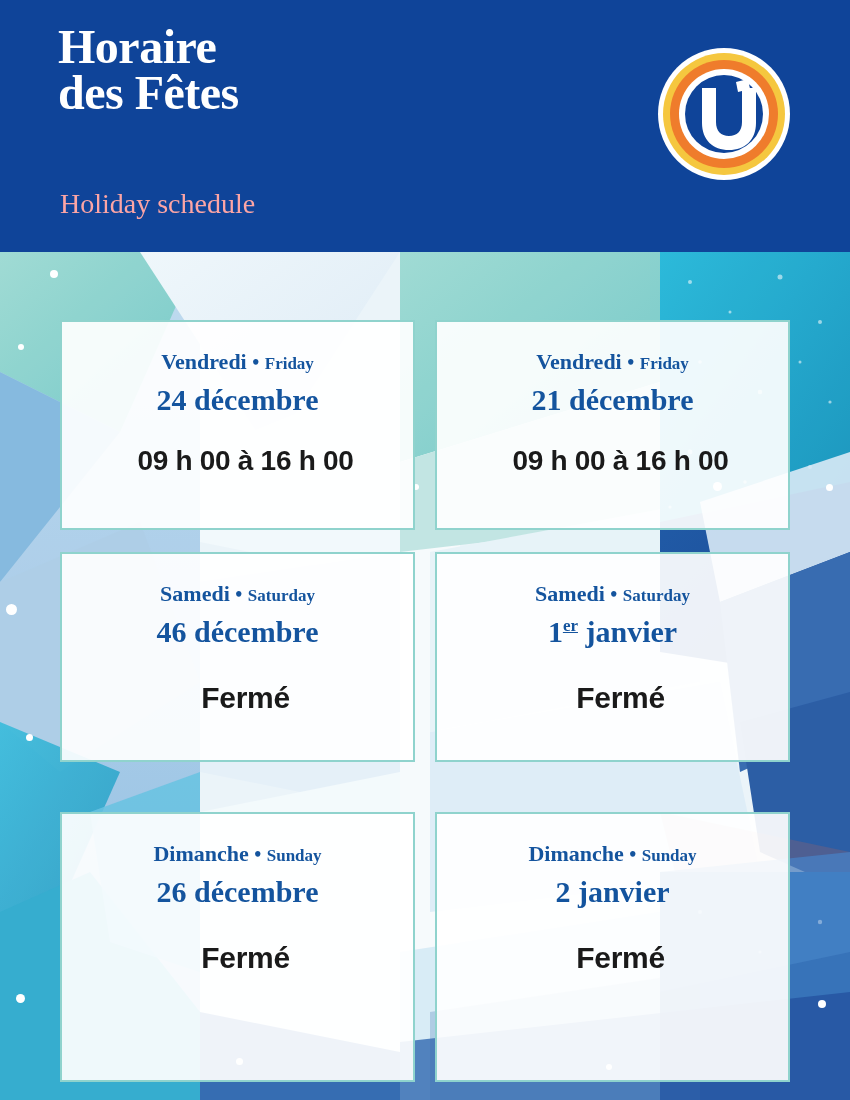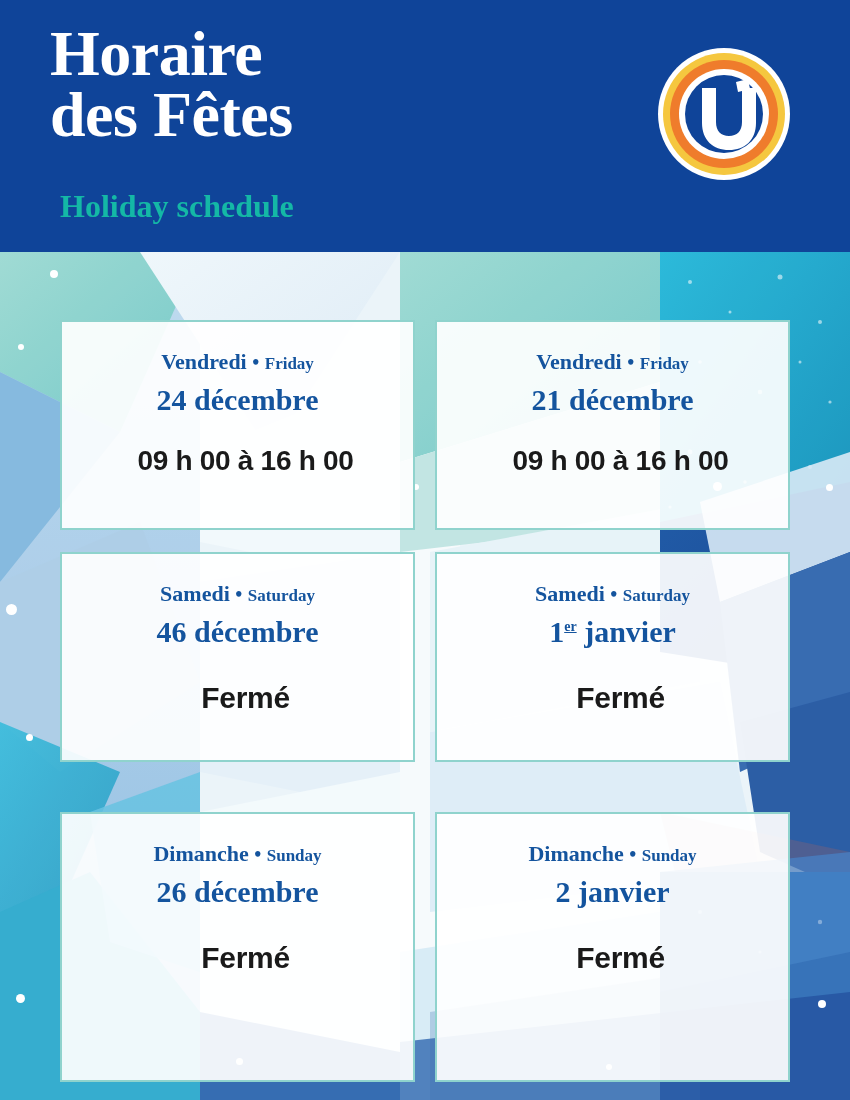--- a/index.html
+++ b/index.html
@@ -24,39 +24,39 @@
     position: absolute;
     left: 0; top: 0;
     width: 850px;
     height: 252px;
     background: #0f4499;
     z-index: 10;
   }
 
   .header-title {
     position: absolute;
-    left: 50px;
+    left: 58px;
     top: 24px;
     font-family: "Liberation Serif", serif;
     font-weight: bold;
-    font-size: 64px;
+    font-size: 48px;
     line-height: 0.95;
     color: #ffffff;
     letter-spacing: -0.5px;
   }
   .header-title .line2 { display: block; }
 
   .header-sub {
     position: absolute;
     left: 60px;
     top: 188px;
     font-family: "Liberation Serif", serif;
-    font-weight: bold;
-    font-size: 32px;
-    color: #14b8a6;
+    font-weight: normal;
+    font-size: 28px;
+    color: #fca5a5;
   }
 
   
   .logo {
     position: absolute;
     right: 60px;
     top: 48px;
     width: 132px;
     height: 132px;
   }
@@ -146,21 +146,21 @@
 
   .card-date {
     font-family: "Liberation Serif", serif;
     font-weight: bold;
     color: #14549e;
     font-size: 30px;
     line-height: 1.25;
     margin-top: 7px;
   }
   .card-date sup {
-    font-size: 14px;
+    font-size: 17px;
     vertical-align: super;
     text-decoration: underline;
   }
 
   .card-hours {
     margin-top: 26px;
     font-family: "Liberation Sans", sans-serif;
     font-weight: bold;
     color: #1a1a1a;
     font-size: 28px;

